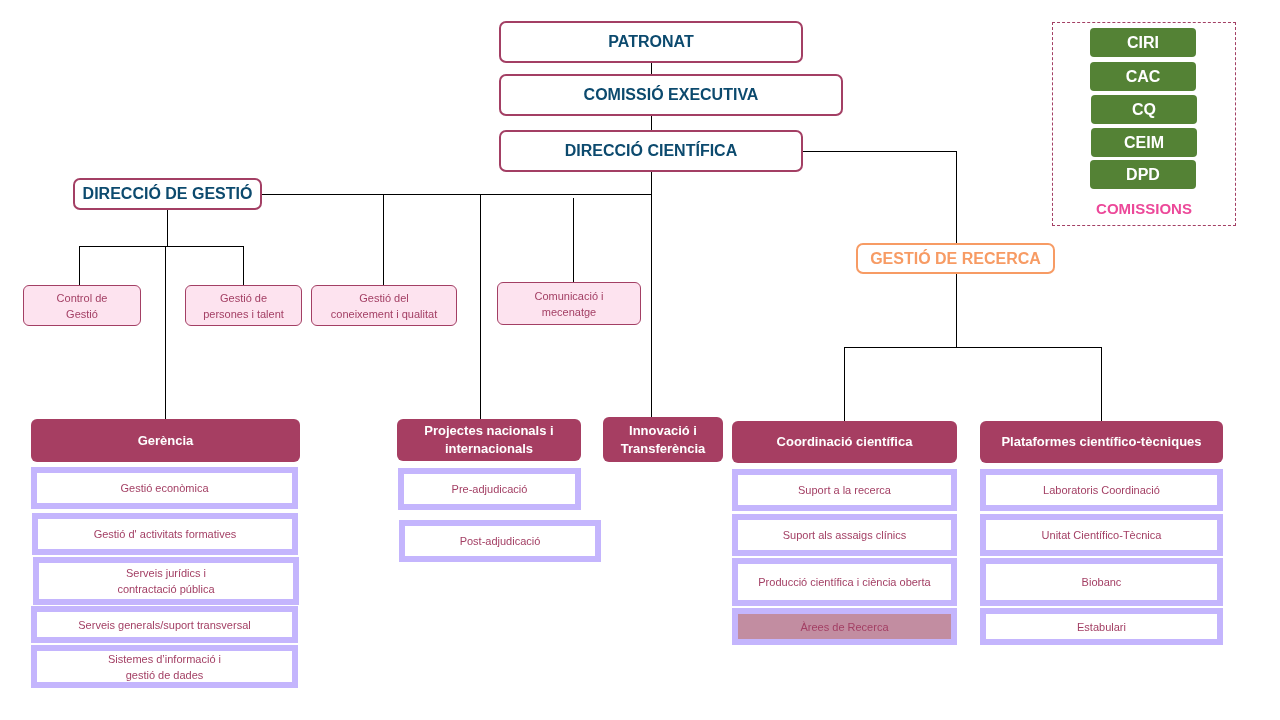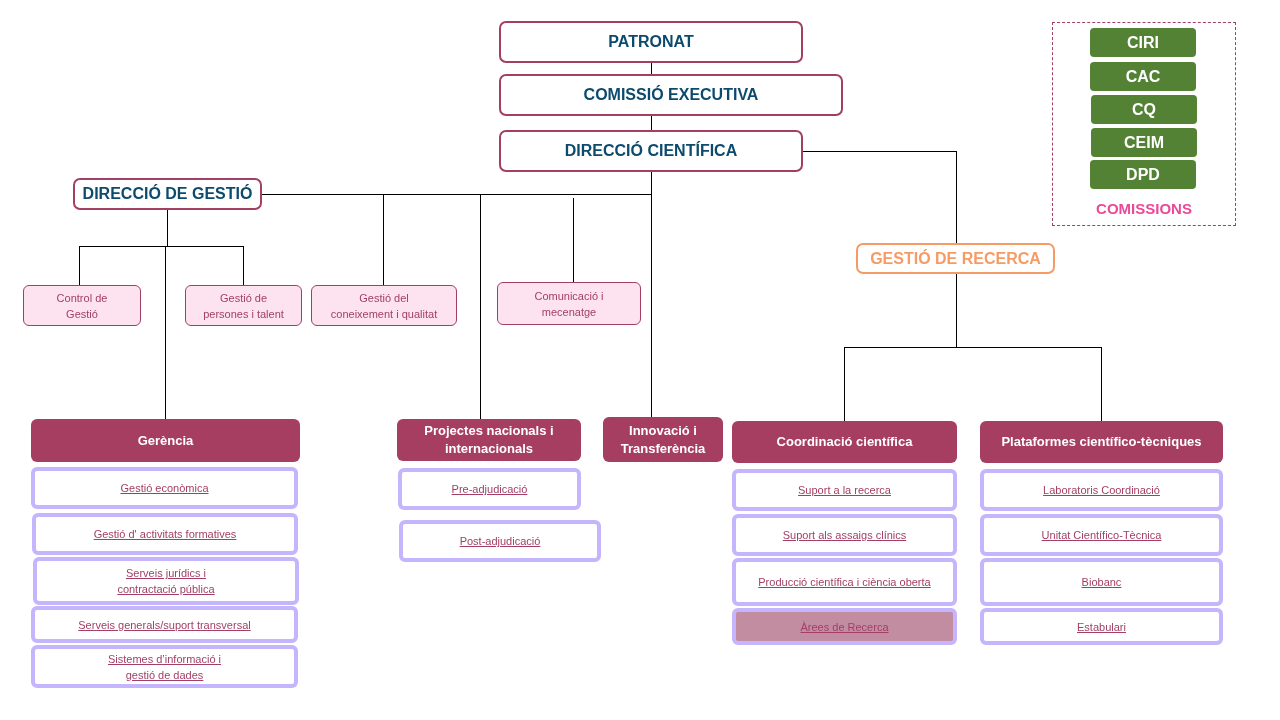--- a/index.html
+++ b/index.html
@@ -8,22 +8,22 @@
   .box { position:absolute; box-sizing:border-box; display:flex; align-items:center;
          justify-content:center; text-align:center; }
   .top { border:2px solid #a33f64; border-radius:7px; background:#fff;
          color:#0c4a6e; font-weight:bold; font-size:16px; }
   .gestio-recerca { border:2px solid #f79b64; border-radius:7px; background:#fff;
          color:#f79b64; font-weight:bold; font-size:16px; }
   .pink { border:1px solid #a33f64; border-radius:6px; background:#fde3ef;
          color:#a33f64; font-size:11px; line-height:16px; }
   .head { background:#a63e62; border-radius:6px; color:#fff; font-weight:bold;
          font-size:13px; line-height:18px; }
-  .sub { border:4px solid #c4b5fd; border-radius:6px; background:#fff;
-         color:#a33f64; font-size:11px; line-height:16px;text-decoration:underline; }
+  .sub { border:6px solid #c4b5fd; border-radius:0; background:#fff;
+         color:#a33f64; font-size:11px; line-height:16px; }
   .sub.tinted { background:#c28da1; }
   .green { background:#548235; border-radius:4px; color:#fff; font-weight:bold; font-size:16px; }
   .comm-frame { position:absolute; left:1052px; top:22px; width:184px; height:204px;
          border:1px dashed #a33f64; box-sizing:border-box; }
   .comm-label { position:absolute; left:1052px; top:200px; width:184px; text-align:center;
          color:#ec4899; font-weight:bold; font-size:15px; }
   .line { position:absolute; background:#000; }
   .h { height:1px; }
   .v { width:1px; }
 </style>

